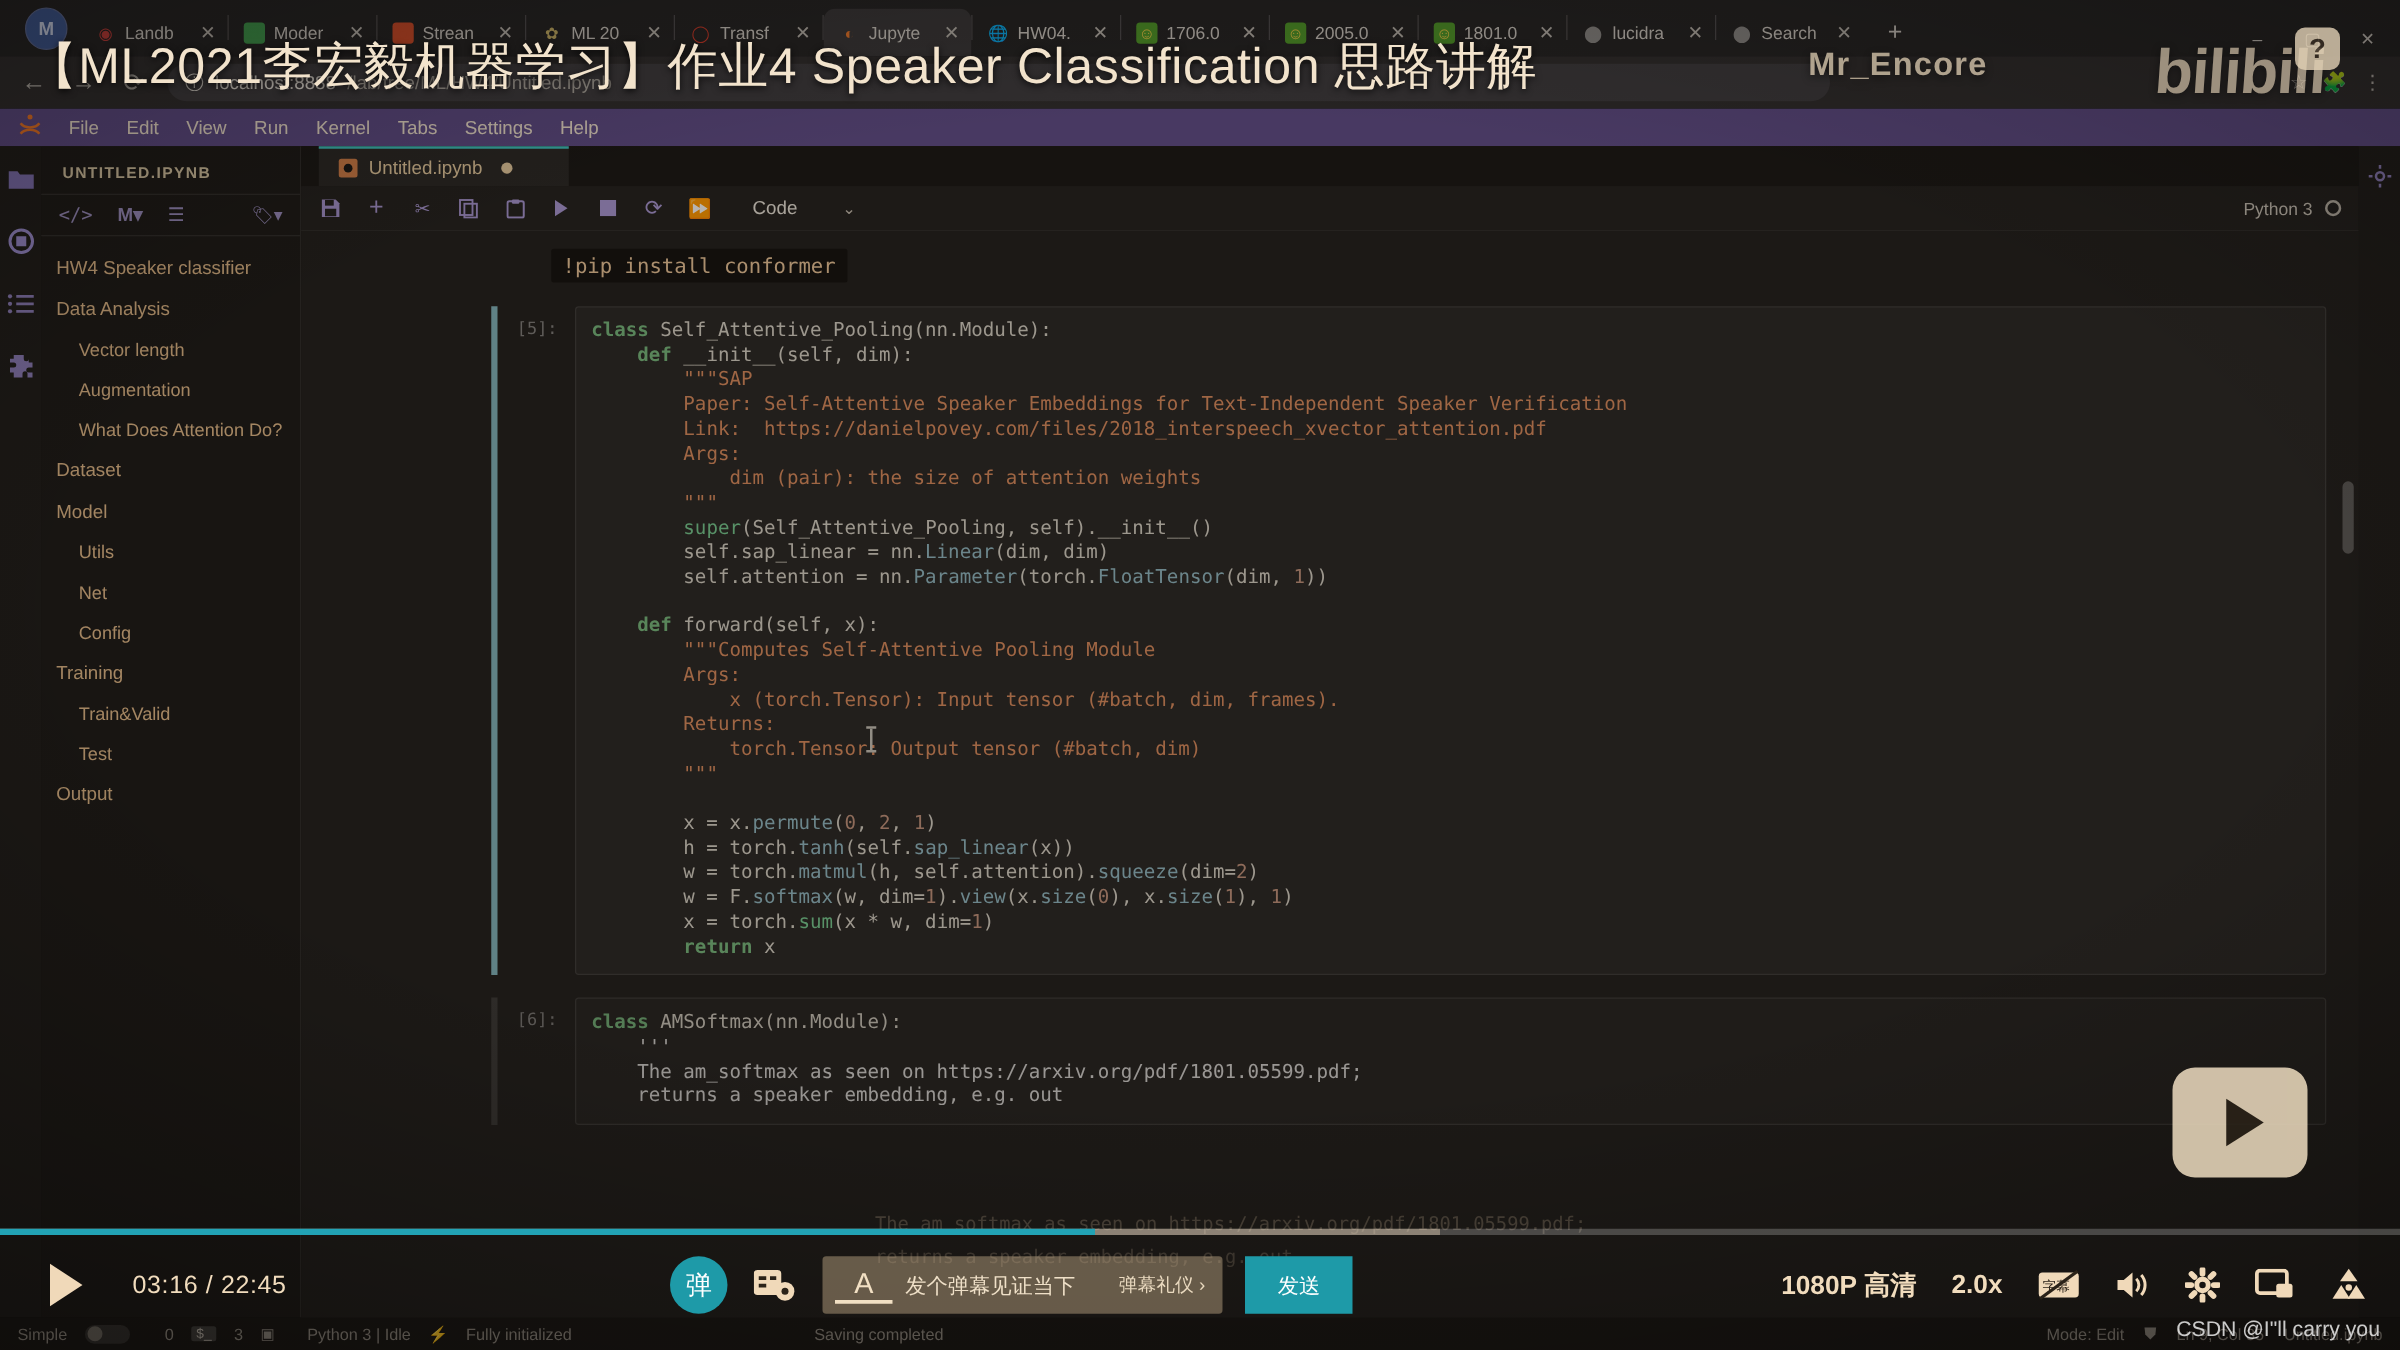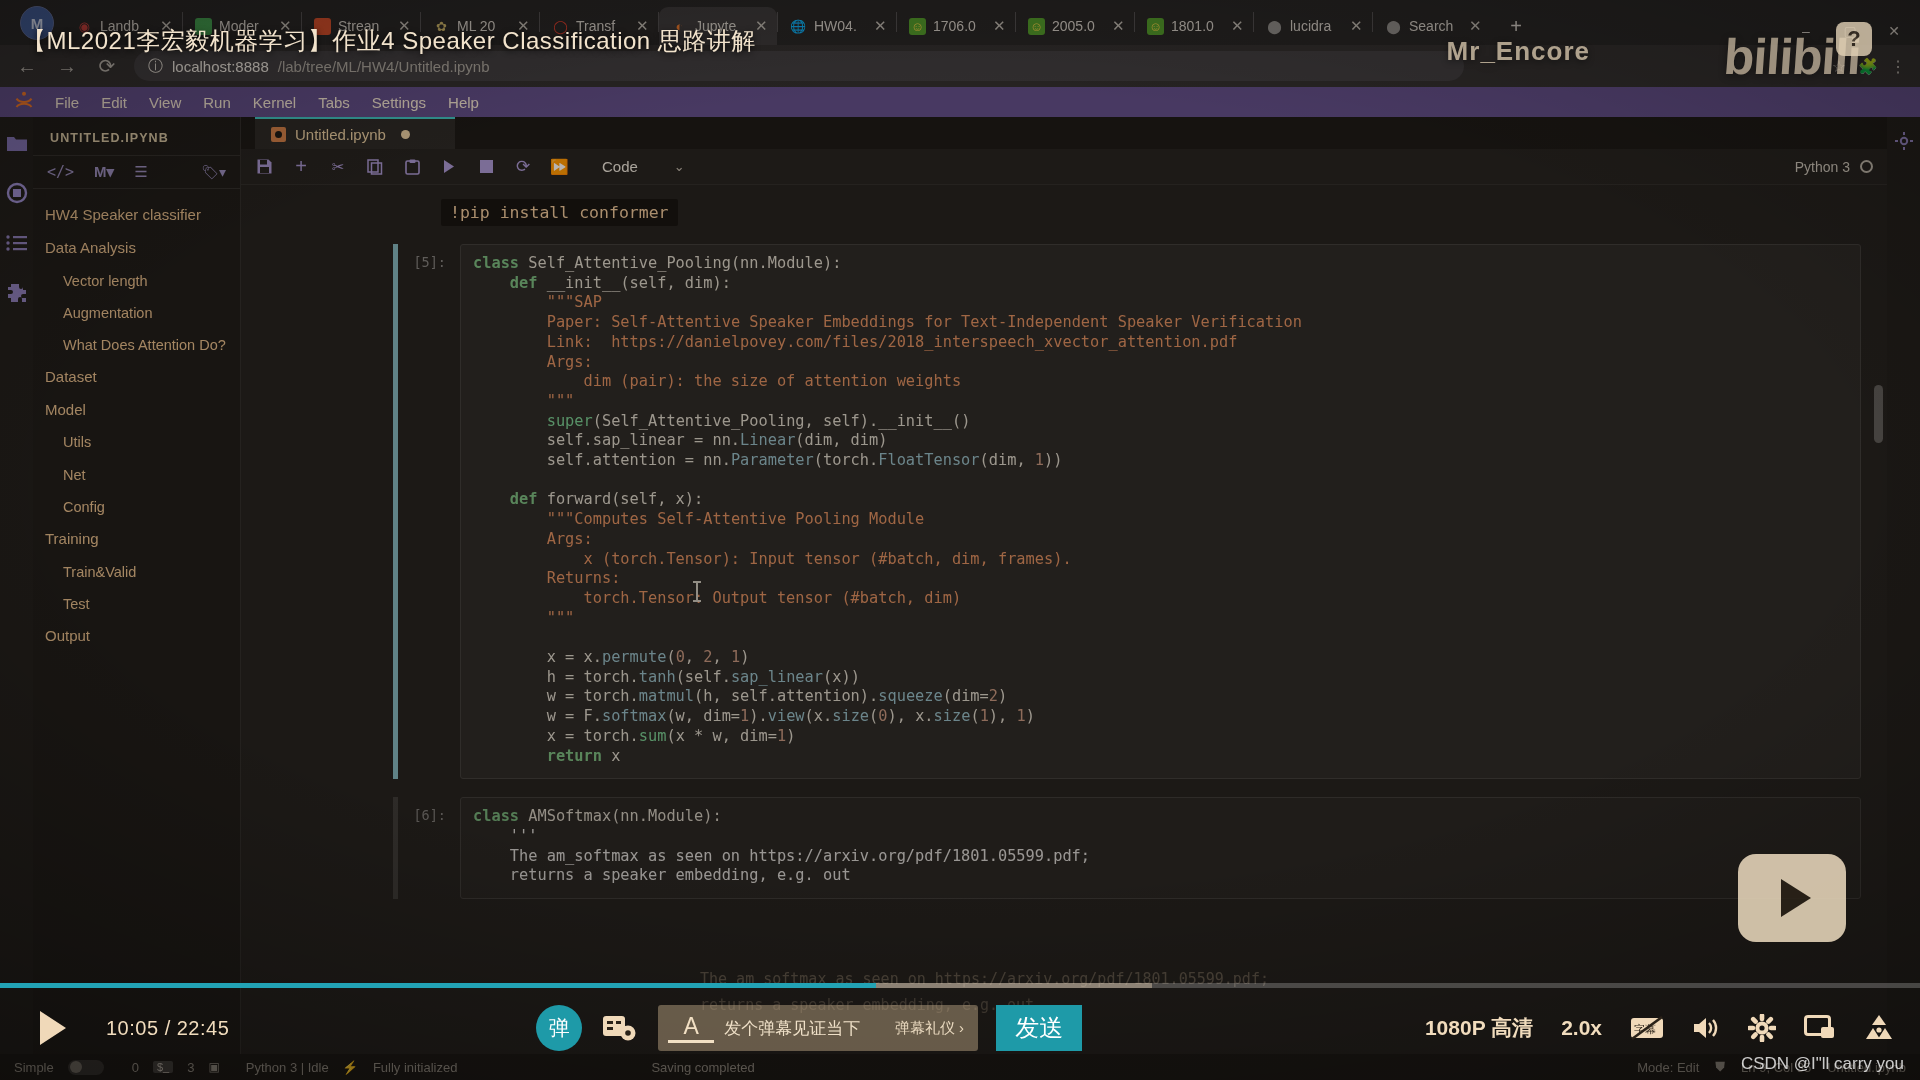--- a/index.html
+++ b/index.html
@@ -257,21 +257,21 @@
     pointer-events: none;
   }
   .vignette {
     position: absolute; inset: 0; pointer-events: none;
     background:
       radial-gradient(ellipse 120% 95% at 50% 45%, rgba(0,0,0,0) 38%, rgba(0,0,0,0.55) 100%);
   }
 
   .video-title {
     position: absolute; left: 22px; top: 25px;
-    font-size: 24px; color: #f2e3cc;
+    font-size: 40px; color: #f2e3cc;
     text-shadow: 0 2px 6px rgba(0,0,0,.85);
     white-space: nowrap;
     letter-spacing: .5px;
   }
   .uploader {
     position: absolute; right: 330px; top: 36px;
     font-size: 26px; color: #e6d4b8; opacity: .72;
     font-weight: 600; letter-spacing: 1px;
     text-shadow: 0 2px 7px rgba(0,0,0,.7);
   }
@@ -350,21 +350,21 @@
   }
   .dm-A {
     width: 46px; display:flex; align-items:center; justify-content:center;
     font-size: 23px; color:#f2e0c4; border-bottom: 3px solid #f2e0c4;
     height: 30px; margin: 0 4px 0 10px;
   }
   .dm-ph { flex:1 1 auto; font-size: 17px; color: #efe0c8; padding-left: 6px; }
   .dm-etiq { font-size: 15px; color:#e9d9bf; padding-right: 14px; white-space:nowrap; }
   .dm-send {
     width: 86px; height: 46px; background:#1e9aa8; color:#fff;
-    display:flex; align-items:center; justify-content:center; font-size: 24px;
+    display:flex; align-items:center; justify-content:center; font-size: 17px;
   }
   .cb-right { margin-left: auto; display:flex; align-items:center; gap: 28px; padding-left: 36px; }
   .cb-quality { font-size: 21px; font-weight: bold; color:#f1dcbd; white-space:nowrap; }
   .cb-speed { font-size: 21px; font-weight: bold; color:#f1dcbd; }
   .cb-ico { color:#a3a3a3; display:flex; align-items:center; justify-content:center; }
 
   .watermark {
     position: absolute; right: 16px; bottom: 6px;
     color: rgba(255,255,255,0.78); font-size: 17px; white-space:nowrap;
   }
@@ -728,21 +728,21 @@
 
   <div class="progress-wrap">
     <div class="prog-bg"></div>
     <div class="prog-buf" id="prog-buf" style="width: 60%;"></div>
     <div class="prog-played" id="prog-played" style="width: 45.6%;"></div>
   </div>
 
   <div class="controlbar">
     <div class="cb-play"></div>
     <div class="cb-time">
-      <span>10:05</span>
+      <span>03:16</span>
       <span> / </span>
       <span>22:45</span>
     </div>
 
     <div class="cb-mid">
       <div class="dm-toggle">弹</div>
       <div class="dm-setting">
         <svg width="34" height="28" viewBox="0 0 34 28">
           <rect x="0" y="2" width="22" height="20" rx="3" fill="#f0d9b9"></rect>
           <rect x="4" y="7" width="6" height="3" fill="#2a2218"></rect>

